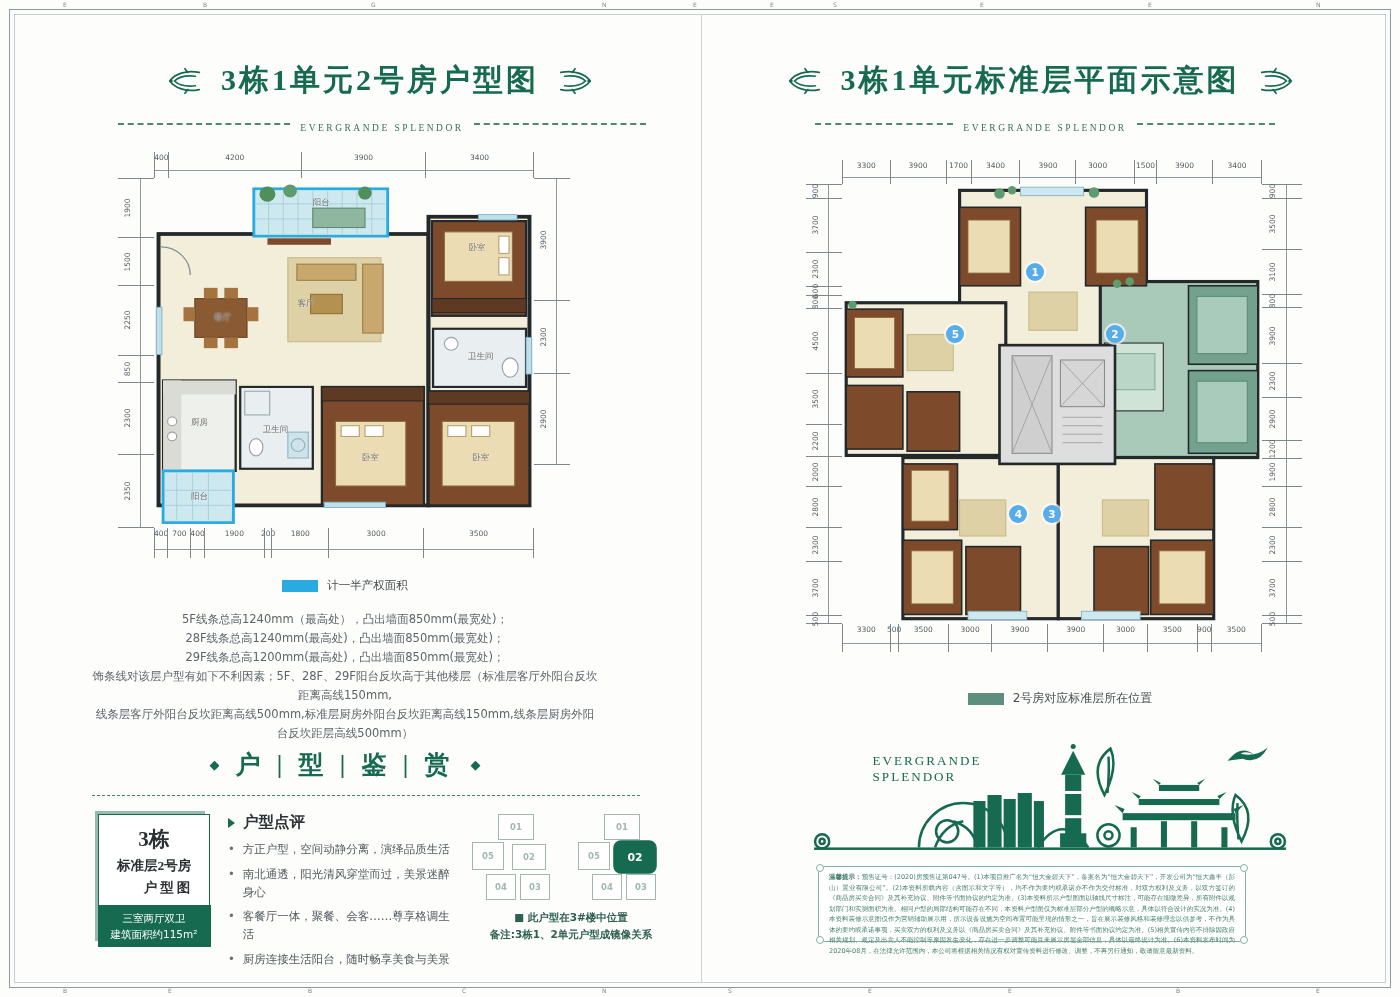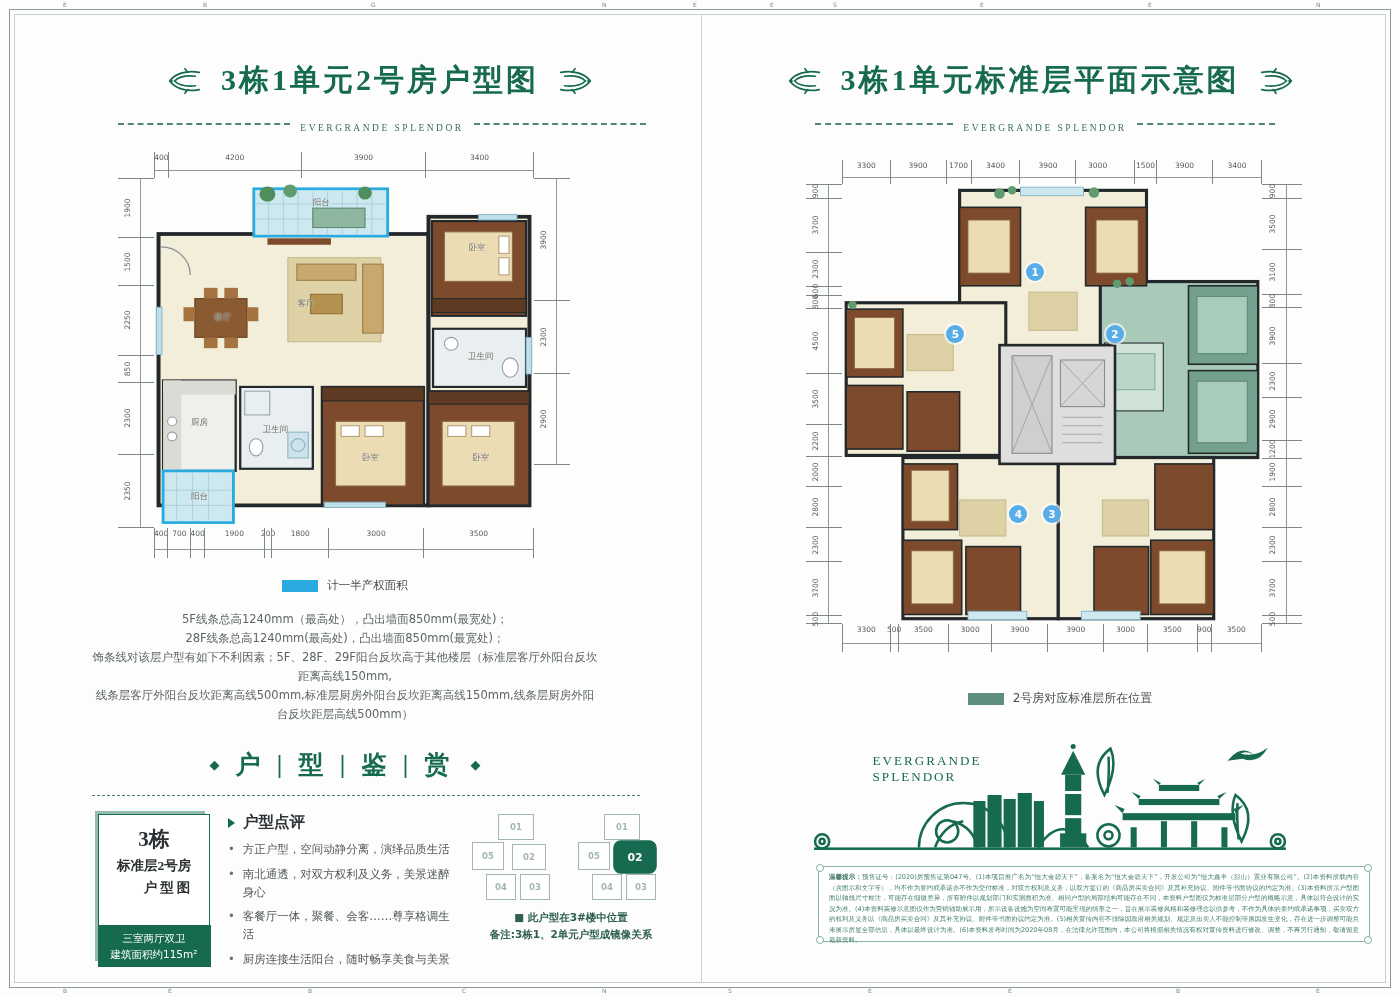--- a/index.html
+++ b/index.html
@@ -304,32 +304,33 @@
 </div>
 
 <div class="legend-row" style="left:120px;top:578px;width:450px;">
   <div class="legend-swatch" style="background:#29ABE2;"></div>
   <div class="legend-label">计一半产权面积</div>
 </div>
 
 <div class="notes" style="left:92px;top:610px;width:506px;">
     <div>5F线条总高1240mm（最高处），凸出墙面850mm(最宽处)；</div>
     <div>28F线条总高1240mm(最高处)，凸出墙面850mm(最宽处)；</div>
+    <div>29F线条总高1200mm(最高处)，凸出墙面850mm(最宽处)；</div>
     <div>饰条线对该层户型有如下不利因素；5F、28F、29F阳台反坎高于其他楼层（标准层客厅外阳台反坎距离高线150mm,</div>
     <div>线条层客厅外阳台反坎距离高线500mm,标准层厨房外阳台反坎距离高线150mm,线条层厨房外阳台反坎距层高线500mm）</div>
   </div>
 
 <div class="section-row" style="left:120px;top:748px;width:450px;">
   <span class="diamond">◆</span>
   <span class="section-title">户 | 型 | 鉴 | 赏</span>
   <span class="diamond">◆</span>
 </div>
 <div class="dashed-div" style="left:92px;top:795px;width:548px;"></div>
 
-<div class="infobox" style="left:98px;top:814px;width:112px;height:152px;">
+<div class="infobox" style="left:98px;top:814px;width:112px;height:132px;">
   <div class="ib-top">
     <div class="ib-l1">3栋</div>
     <div class="ib-l2">标准层2号房</div>
     <div class="ib-l3">户型图</div>
   </div>
   <div class="ib-bottom">
     <div>三室两厅双卫</div>
     <div>建筑面积约115m²</div>
   </div>
 </div>
@@ -339,21 +340,21 @@
     <span class="rev-arrow"></span>
     <span>户型点评</span>
   </div>
   <div>
       <div class="rev-item">
         <span class="rev-dot">•</span>
         <span>方正户型，空间动静分离，演绎品质生活</span>
       </div>
       <div class="rev-item">
         <span class="rev-dot">•</span>
-        <span>南北通透，对双方权利及义务，美景迷醉身心</span>
+        <span>南北通透，阳光清风穿堂而过，美景迷醉身心</span>
       </div>
       <div class="rev-item">
         <span class="rev-dot">•</span>
         <span>客餐厅一体，聚餐、会客……尊享格调生活</span>
       </div>
       <div class="rev-item">
         <span class="rev-dot">•</span>
         <span>厨房连接生活阳台，随时畅享美食与美景</span>
       </div>
     </div>
@@ -670,19 +671,19 @@
       <path d="M128,118 q8,-22 28,-26 M170,118 q-4,-20 -24,-26"></path>
       <path d="M230,118 q24,-36 50,0"></path>
       <circle cx="300" cy="106" r="11"></circle>
         <circle cx="300" cy="106" r="4"></circle>
       <path d="M296,66 q14,-28 6,-46 q-22,16 -6,46z M299,64 q2,-22 1,-36"></path>
       <path d="M432,112 q-14,-28 -6,-46 q22,16 6,46z M429,110 q-2,-22 -1,-36"></path>
     </g>
   </svg>
 </div>
 
-<div class="disclaimer" style="left:818px;top:866px;width:552px;height:76px;">
+<div class="disclaimer" style="left:818px;top:866px;width:428px;height:76px;">
   <span class="dc" style="left:-3px;top:-3px;"></span>
   <span class="dc" style="right:-3px;top:-3px;"></span>
   <span class="dc" style="left:-3px;bottom:-3px;"></span>
   <span class="dc" style="right:-3px;bottom:-3px;"></span>
   <b>温馨提示：</b><span>预售证号：(2020)房预售证第047号。(1)本项目推广名为“恒大金碧天下”，备案名为“恒大金碧天下”，开发公司为“恒大鑫丰（彭山）置业有限公司”。(2)本资料所载内容（含图示和文字等），均不作为要约或承诺亦不作为交付标准，对双方权利及义务，以双方签订的《商品房买卖合同》及其补充协议、附件等书面协议的约定为准。(3)本资料所示户型图面以轴线尺寸标注，可能存在细微差异，所有附件以规划部门和实测面积为准。相同户型的局部结构可能存在不同，本资料户型图仅为标准层部分户型的概略示意，具体以符合设计的实况为准。(4)本资料装修示意图仅作为营销辅助展示用，所示设备设施为空间布置可能呈现的情形之一，旨在展示装修风格和装修理念以供参考，不作为具体的要约或承诺事项，买卖双方的权利及义务以《商品房买卖合同》及其补充协议、附件等书面协议约定为准。(5)相关宣传内容不排除因政府相关规划、规定及出卖人不能控制等原因发生变化，存在进一步调整可能且未展示房屋全部信息，具体以最终设计为准。(6)本资料发布时间为2020年08月，在法律允许范围内，本公司将根据相关情况有权对宣传资料进行修改、调整，不再另行通知，敬请留意最新资料。</span>
 </div>
 
 </body></html>

